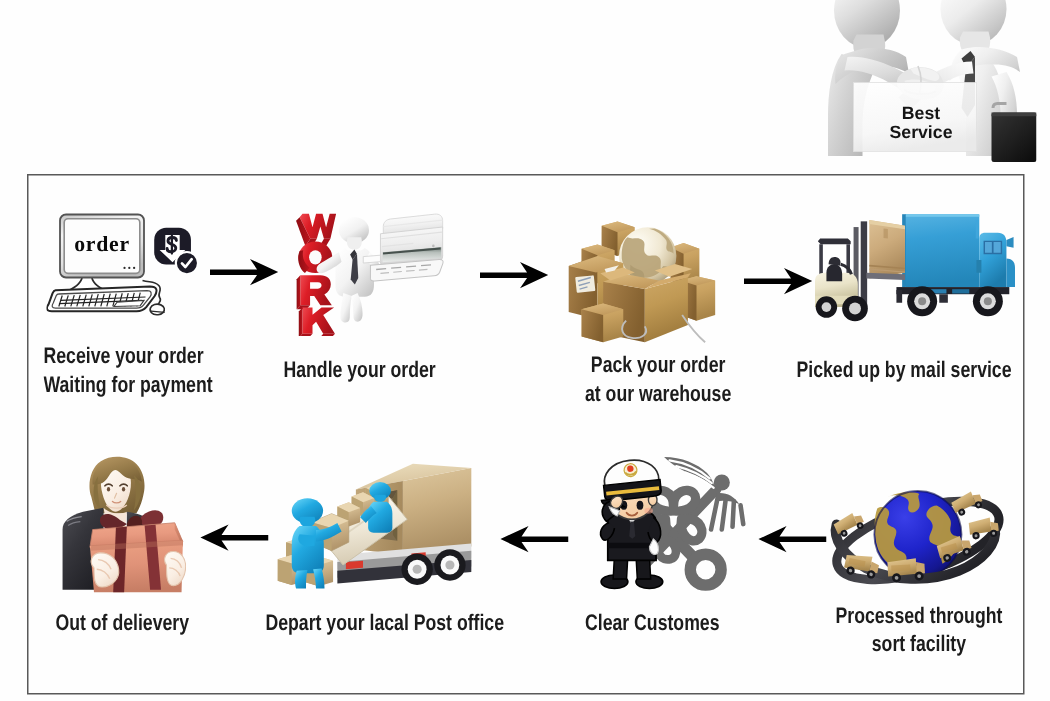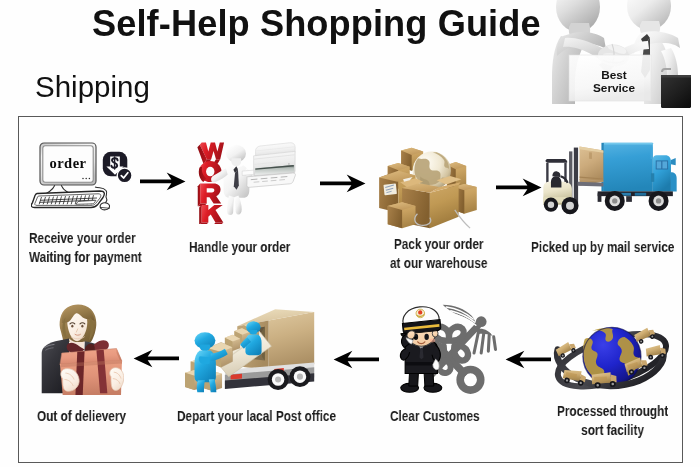--- a/index.html
+++ b/index.html
@@ -40,22 +40,20 @@
   #lb4{left:531px;top:237px;}
   #lb5{left:557px;top:401px;}
   #lb6{left:390px;top:406px;}
   #lb7{left:177px;top:406px;}
   #lb8{left:37px;top:406px;}
 </style>
 </head>
 <body>
 
 <div class="page">
-  <div id="title">Self-Help Shopping Guide</div>
-  <div id="subtitle">Shipping</div>
   <div id="flowbox"></div>
 
   <svg class="cell" id="ic1" width="86" height="76" viewBox="0 0 86 76">
     <defs>
       <linearGradient id="monBez" x1="0" y1="0" x2="0.35" y2="1">
         <stop offset="0" stop-color="#c6c6c6"></stop>
           <stop offset="0.3" stop-color="#f4f4f4"></stop>
         <stop offset="0.7" stop-color="#e2e2e2"></stop>
           <stop offset="1" stop-color="#bdbdbd"></stop>
       </linearGradient>

